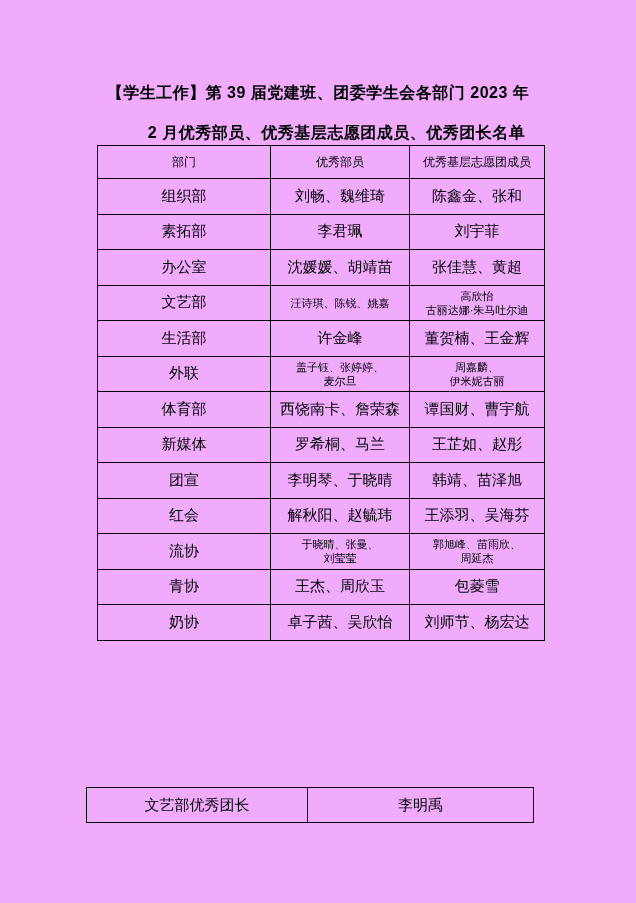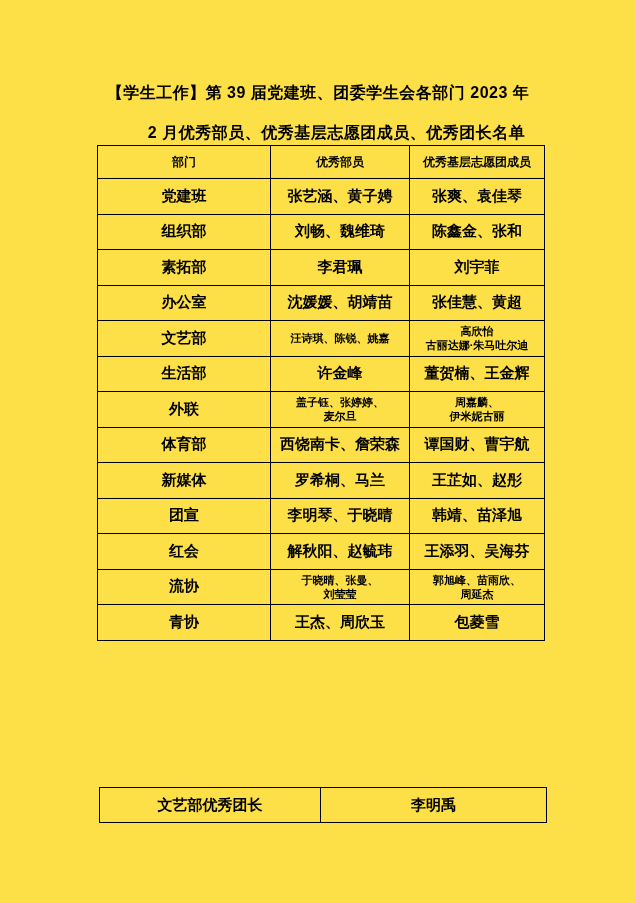--- a/index.html
+++ b/index.html
@@ -4,21 +4,21 @@
 <style>
   html, body {
     margin: 0;
     padding: 0;
     background: #ffffff;
   }
   .page {
     position: relative;
     width: 636px;
     height: 903px;
-    background: #fde047;
+    background: #f0abfc;
     font-family: "Liberation Sans", "DejaVu Sans", sans-serif;
     color: #000000;
     overflow: hidden;
   }
   .doc-title {
     position: absolute;
     left: 0;
     right: 0;
     text-align: center;
     font-size: 16px;
@@ -34,21 +34,21 @@
     border-collapse: collapse;
     table-layout: fixed;
     font-weight: bold;
   }
   table.grid td, table.grid th {
     border: 1px solid #000000;
     text-align: center;
     vertical-align: middle;
     padding: 0 2px;
     white-space: pre-line;
-    font-weight: bold;
+    font-weight: normal;
     overflow: hidden;
   }
 
   #main-table {
     left: 97px;
     top: 145px;
     width: 447px;
   }
   #main-table th {
     height: 32px;
@@ -57,21 +57,21 @@
   #main-table td {
     height: 34.5px;
     font-size: 15px;
   }
   #main-table td.small {
     font-size: 11px;
     line-height: 14px;
   }
 
   #footer-table {
-    left: 99px;
+    left: 86px;
     top: 787px;
     width: 447px;
     border-radius: 9px;
   }
   #footer-table td {
     height: 34px;
     font-size: 15px;
   }
 </style>
 </head>
@@ -90,25 +90,20 @@
         <col style="width: 135px;">
       </colgroup>
     <thead>
       <tr>
           <th>部门</th>
           <th>优秀部员</th>
           <th>优秀基层志愿团成员</th>
         </tr>
     </thead>
     <tbody>
-        <tr>
-          <td>党建班</td>
-          <td>张艺涵、黄子娉</td>
-          <td>张爽、袁佳琴</td>
-        </tr>
         <tr>
           <td>组织部</td>
           <td>刘畅、魏维琦</td>
           <td>陈鑫金、张和</td>
         </tr>
         <tr>
           <td>素拓部</td>
           <td>李君珮</td>
           <td>刘宇菲</td>
         </tr>
@@ -160,20 +155,25 @@
           <td class="small">于晓晴、张曼、
 刘莹莹</td>
           <td class="small">郭旭峰、苗雨欣、
 周延杰</td>
         </tr>
         <tr>
           <td>青协</td>
           <td>王杰、周欣玉</td>
           <td>包菱雪</td>
         </tr>
+        <tr>
+          <td>奶协</td>
+          <td>卓子茜、吴欣怡</td>
+          <td>刘师节、杨宏达</td>
+        </tr>
       </tbody>
   </table>
 
   <table class="grid" id="footer-table">
     <colgroup>
         <col style="width: 221px;">
         <col style="width: 226px;">
       </colgroup>
     <tbody>
       <tr>

